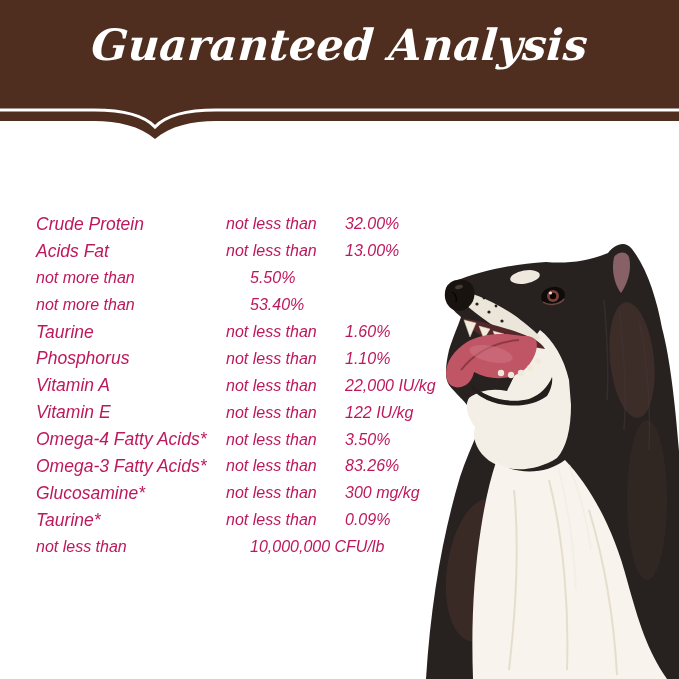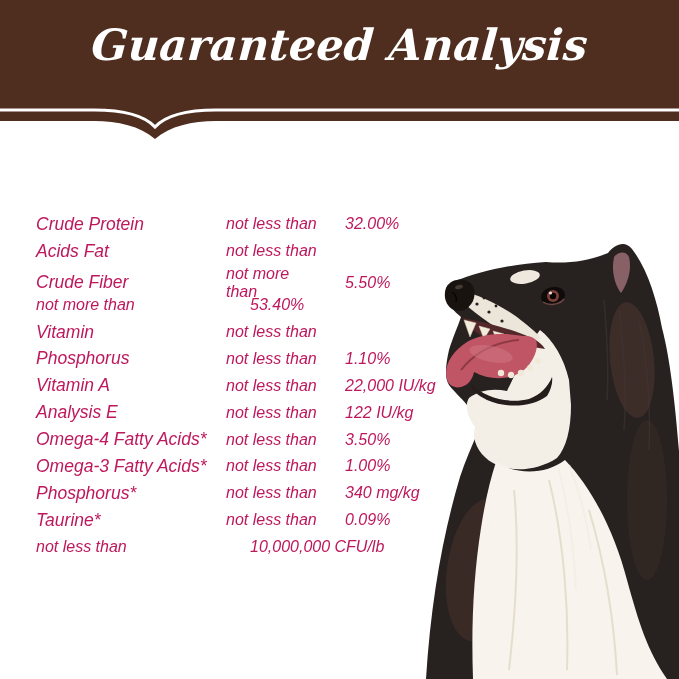--- a/index.html
+++ b/index.html
@@ -41,72 +41,73 @@
 
       <div class="ga-row">
         <span class="ga-label">Crude Protein</span>
         <span class="ga-cond">not less than</span>
         <span class="ga-val">32.00%</span>
       </div>
 
       <div class="ga-row">
         <span class="ga-label">Acids Fat</span>
         <span class="ga-cond">not less than</span>
-      </div>
-
-      <div class="ga-row">
-        <span class="ga-label">Crude Fiber</span>
+        <span class="ga-val">13.00%</span>
+      </div>
+
+      <div class="ga-row">
         <span class="ga-cond">not more than</span>
         <span class="ga-val">5.50%</span>
       </div>
 
       <div class="ga-row">
         <span class="ga-cond">not more than</span>
         <span class="ga-val">53.40%</span>
       </div>
 
       <div class="ga-row">
-        <span class="ga-label">Vitamin</span>
-        <span class="ga-cond">not less than</span>
+        <span class="ga-label">Taurine</span>
+        <span class="ga-cond">not less than</span>
+        <span class="ga-val">1.60%</span>
       </div>
 
       <div class="ga-row">
         <span class="ga-label">Phosphorus</span>
         <span class="ga-cond">not less than</span>
         <span class="ga-val">1.10%</span>
       </div>
 
       <div class="ga-row">
         <span class="ga-label">Vitamin A</span>
         <span class="ga-cond">not less than</span>
         <span class="ga-val">22,000 IU/kg</span>
       </div>
 
       <div class="ga-row">
-        <span class="ga-label">Analysis E</span>
+        <span class="ga-label">Vitamin E</span>
         <span class="ga-cond">not less than</span>
         <span class="ga-val">122 IU/kg</span>
       </div>
 
       <div class="ga-row">
         <span class="ga-label">Omega-4 Fatty Acids*</span>
         <span class="ga-cond">not less than</span>
         <span class="ga-val">3.50%</span>
       </div>
 
       <div class="ga-row">
         <span class="ga-label">Omega-3 Fatty Acids*</span>
         <span class="ga-cond">not less than</span>
-        <span class="ga-val">1.00%</span>
-      </div>
-
-      <div class="ga-row">
-        <span class="ga-label">Phosphorus*</span>
-        <span class="ga-cond">not less than</span>
-        <span class="ga-val">340 mg/kg</span>
+        <span class="ga-val">83.26%</span>
+      </div>
+
+      <div class="ga-row">
+        <span class="ga-label">Glucosamine*</span>
+        <span class="ga-cond">not less than</span>
+        <span class="ga-val">300 mg/kg</span>
       </div>
 
       <div class="ga-row">
         <span class="ga-label">Taurine*</span>
         <span class="ga-cond">not less than</span>
         <span class="ga-val">0.09%</span>
       </div>
 
       <div class="ga-row">
         <span class="ga-cond">not less than</span>

